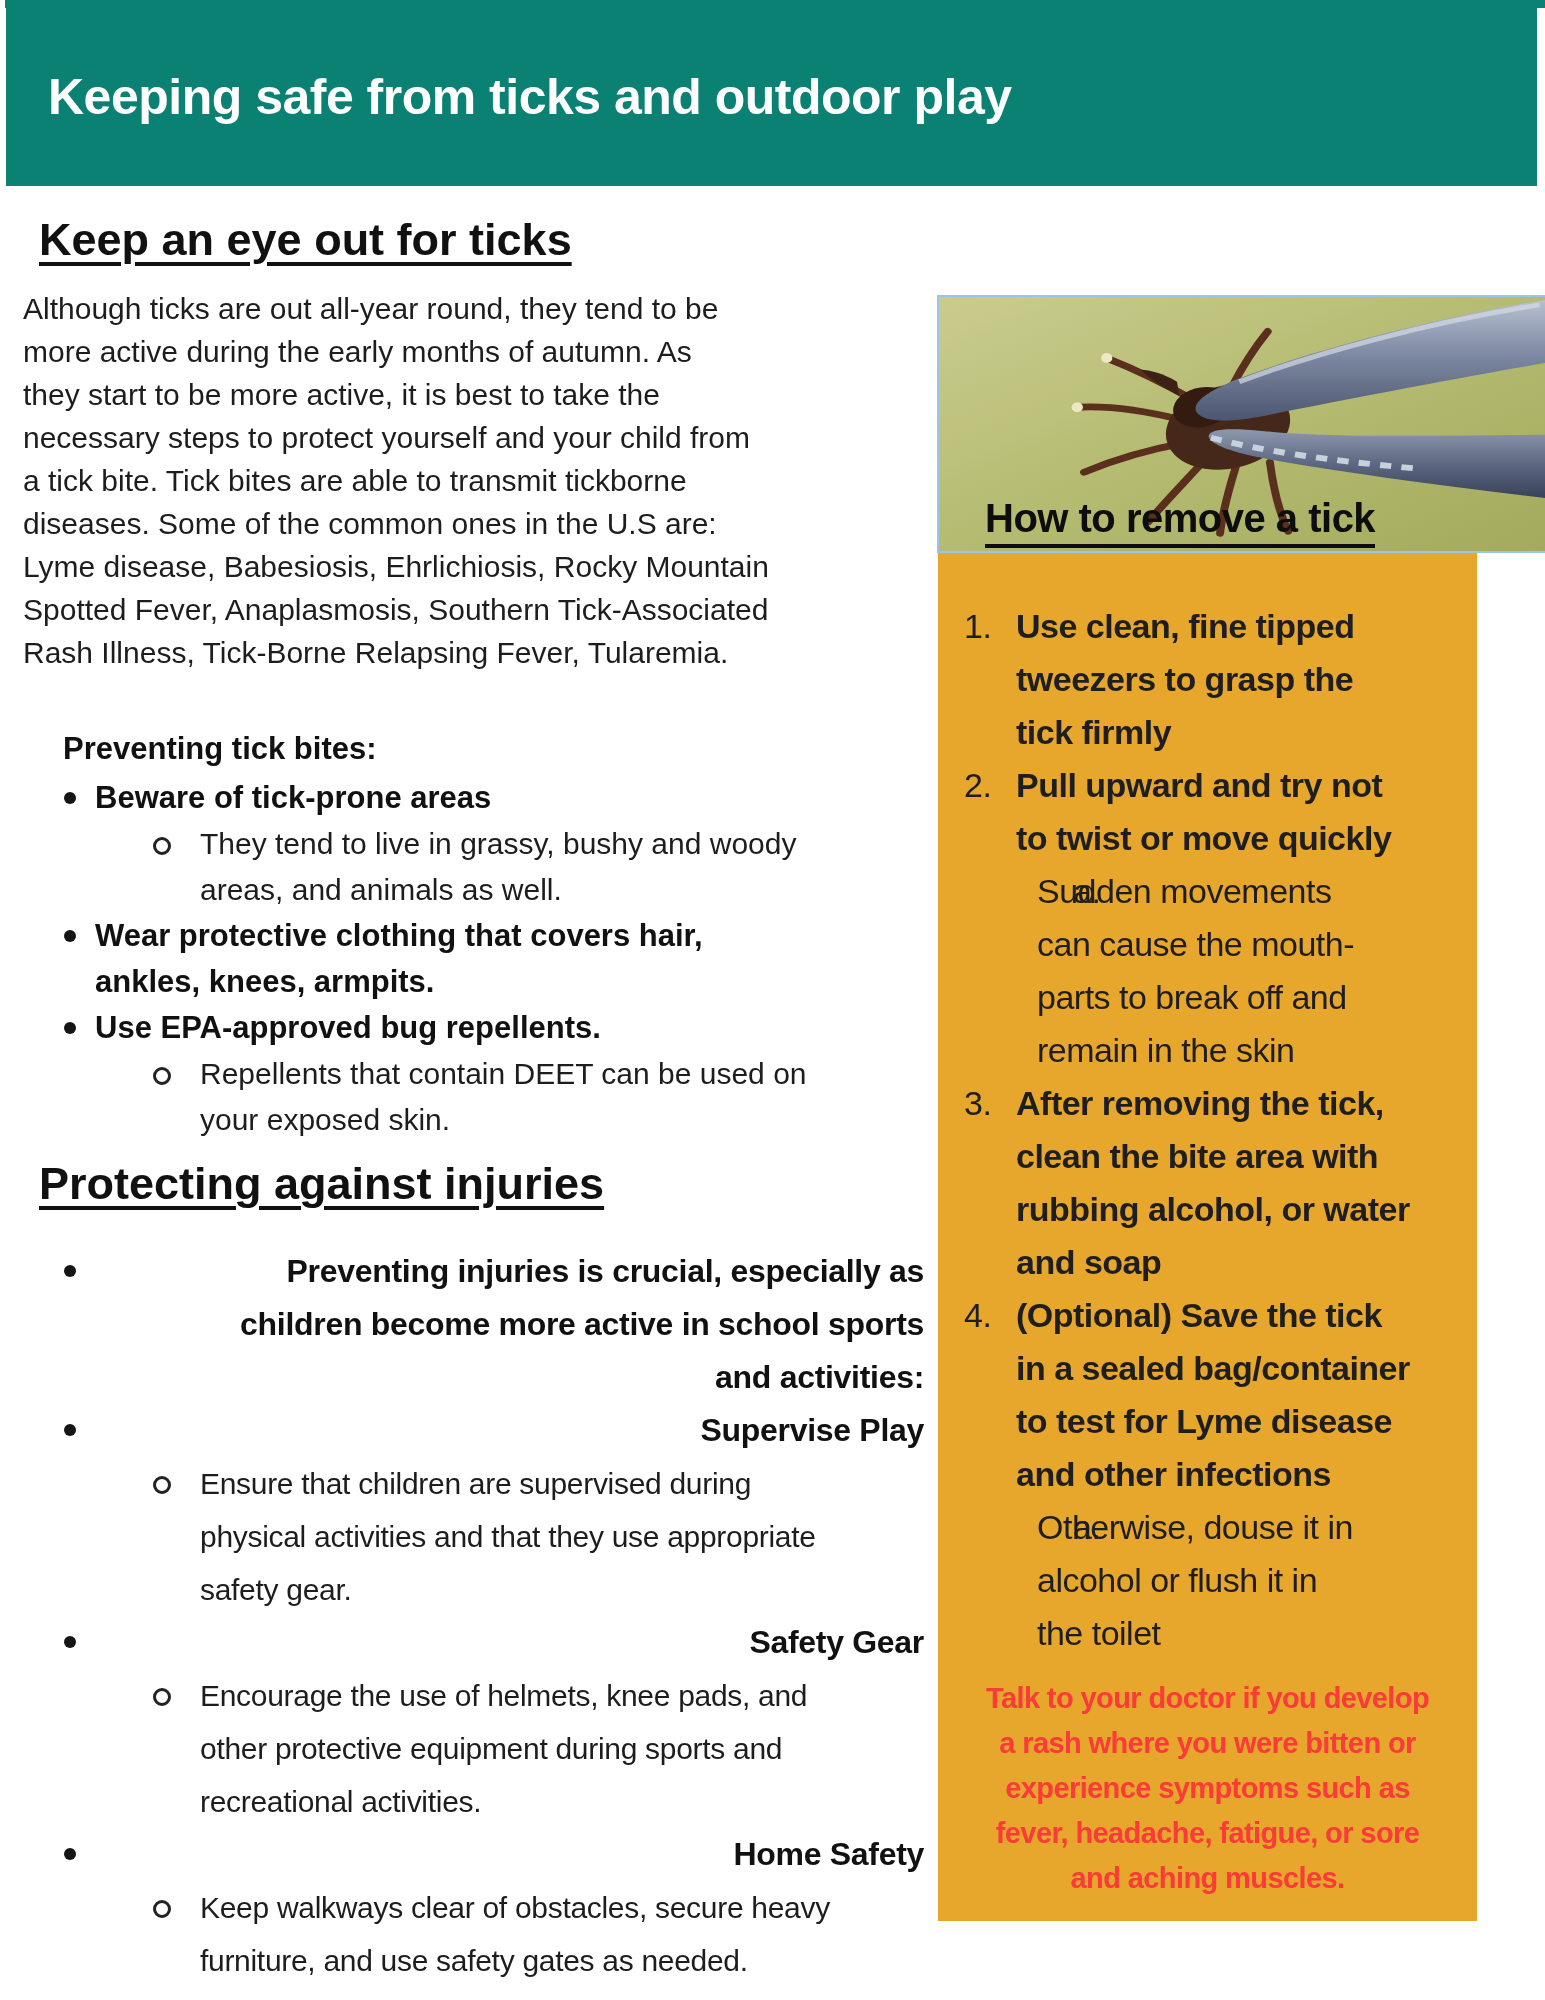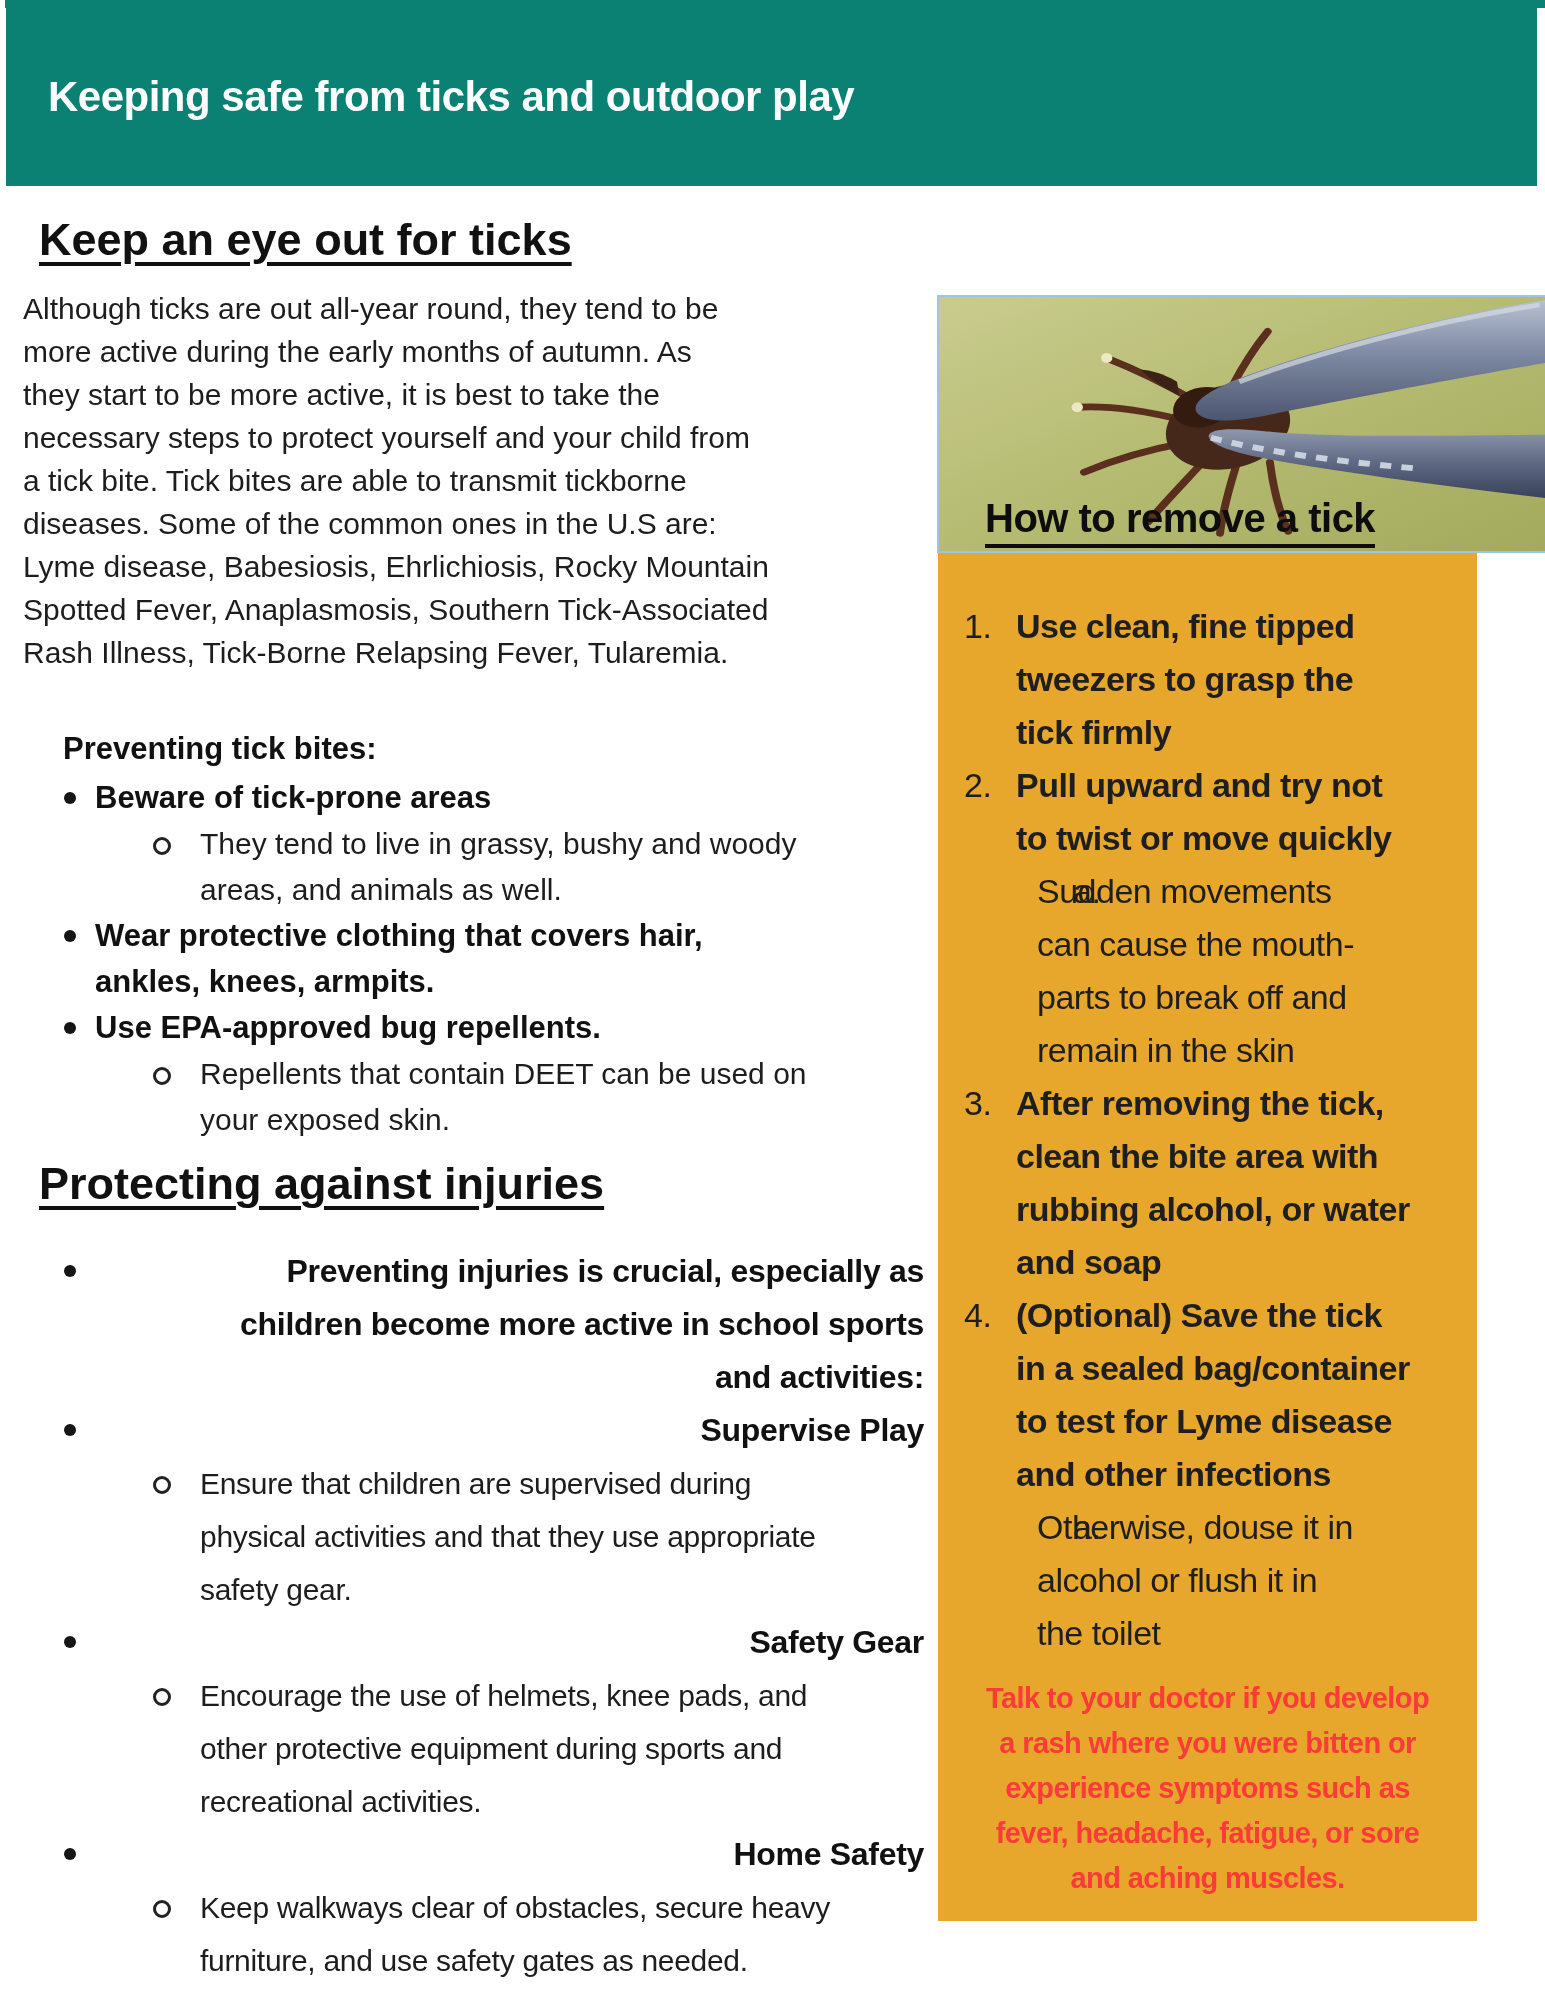--- a/index.html
+++ b/index.html
@@ -2,21 +2,21 @@
 <html><head>
 <meta charset="utf-8">
 <style>
   html,body{margin:0;padding:0;background:#ffffff;}
   .page{position:relative;width:1545px;height:2000px;background:#ffffff;overflow:hidden;
         font-family:"Liberation Sans",sans-serif;color:#1d1d1d;}
   
   .topstrip{position:absolute;left:5px;top:0;width:1540px;height:8px;background:#0b8174;}
   .banner{position:absolute;left:6px;top:8px;width:1531px;height:178px;background:#0b8174;}
   .banner-title{position:absolute;left:42px;top:0;height:178px;line-height:178px;
-        font-size:42px;font-weight:bold;color:#fdfdfd;white-space:nowrap;letter-spacing:-0.5px;text-align:center;}
+        font-size:50px;font-weight:bold;color:#fdfdfd;white-space:nowrap;letter-spacing:-0.5px;text-align:center;}
   
   .h1{position:absolute;left:39px;font-size:45px;font-weight:bold;white-space:nowrap;color:#111;
       text-decoration:underline;text-decoration-thickness:4px;text-underline-offset:7px;}
   .para{position:absolute;left:23px;width:880px;}
   .para .ln{height:43px;line-height:43px;font-size:30px;white-space:nowrap;color:#1d1d1d;}
   .subhead{position:absolute;left:39px;font-size:31px;font-weight:bold;white-space:nowrap;color:#111;}
   .list{position:absolute;left:39px;width:885px;}
   .list .row{position:relative;height:46px;line-height:46px;font-size:30px;white-space:nowrap;color:#1d1d1d;}
   .list .row.bold{font-weight:bold;font-size:31px;color:#111;}
   .list .row .txt.l1{display:inline-block;padding-left:56px;}

